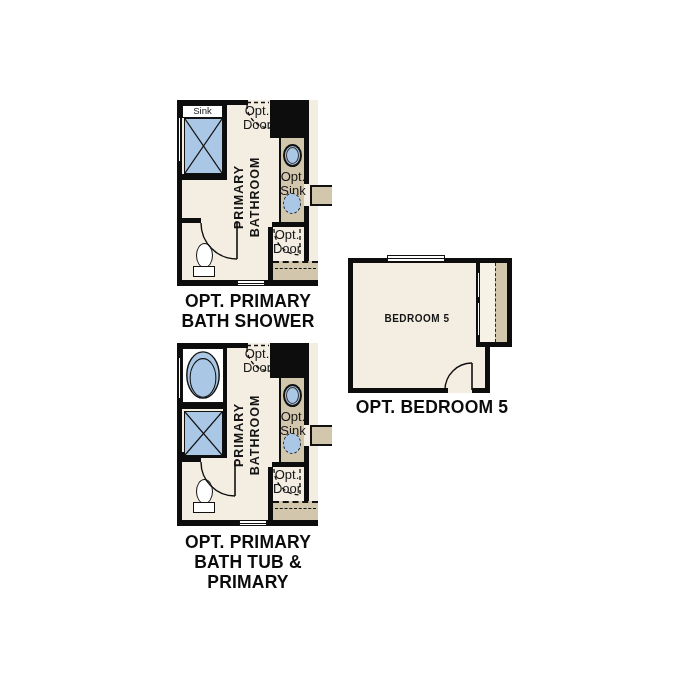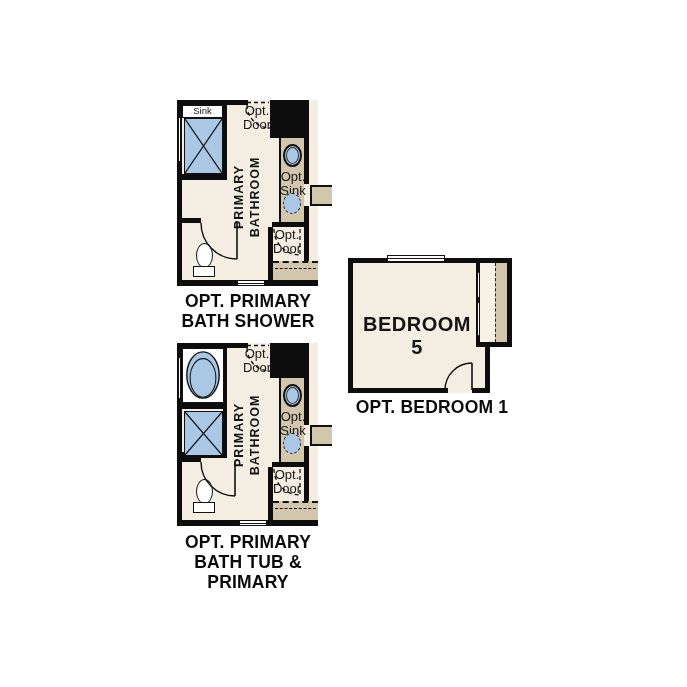--- a/index.html
+++ b/index.html
@@ -7,21 +7,21 @@
   body { position: relative; font-family: "Liberation Sans", sans-serif; color:#111; overflow: hidden; }
   .plan   { position:absolute; }
   .floor  { position:absolute; background:#f3eee1; }
   .wall   { position:absolute; background:#0d0d0d; }
   .tanbox { position:absolute; background:#d2c6ad; }
   .whitebox { position:absolute; background:#ffffff; }
   .svgo   { position:absolute; left:0; top:0; }
   .lbl    { position:absolute; font-size:13px; line-height:1.1; text-align:center; color:#161616; }
   .roomlbl{ position:absolute; font-weight:bold; font-size:12.5px; letter-spacing:1px; line-height:1.3;
             text-align:center; color:#141414; transform:rotate(-90deg); }
-  .bedlbl { position:absolute; font-weight:bold; font-size:20px; letter-spacing:.5px; text-align:center; color:#141414; }
+  .bedlbl { position:absolute; font-weight:bold; font-size:10px; letter-spacing:.5px; text-align:center; color:#141414; }
   .cap    { position:absolute; font-weight:bold; font-size:17.5px; line-height:1.13; letter-spacing:.2px;
             text-align:center; color:#0b0b0b; white-space:nowrap; }
   .sink   { position:absolute; border-radius:50%; background:#aac8e6; border:2px solid #111; }
   .sink i { position:absolute; inset:1px; border:1px solid #333; border-radius:50%; display:block; }
   .sinkd  { position:absolute; border-radius:50%; background:#aac8e6; border:1.6px dashed #222; }
   .marker { position:absolute; background:#fff; border:1.2px solid #111; }
   .marker i { position:absolute; left:0; right:0; top:45%; height:1.2px; background:#111; display:block; }
   .tbowl  { position:absolute; background:#fff; border:1.6px solid #111; border-radius:50%; }
   .tbase  { position:absolute; background:#fff; border:1.6px solid #111; }
   .cab    { position:absolute; background:#d2c6ad; border-top:2px dashed #111; }
@@ -220,15 +220,15 @@
   <svg class="svgo" width="170" height="180">
     <path d="M97,138 A27,27 0 0 1 124,111" fill="none" stroke="#111" stroke-width="1.4"></path>
     <line x1="124" y1="111" x2="124" y2="138" stroke="#111" stroke-width="1.6"></line>
   </svg>
 
   <div class="bedlbl" style="left:14px;top:61px;width:110px;">
     <span>BEDROOM 5</span>
   </div>
 
   <div class="cap" style="left:0;top:146px;width:168px;">
-    <div>OPT. BEDROOM 1</div>
+    <div>OPT. BEDROOM 5</div>
   </div>
 </div>
 
 </body></html>

